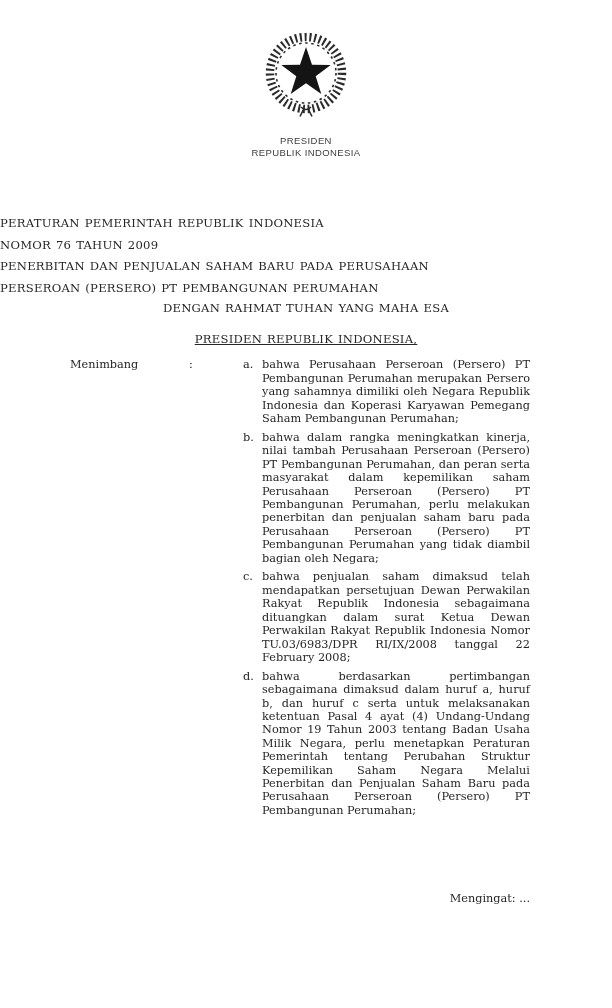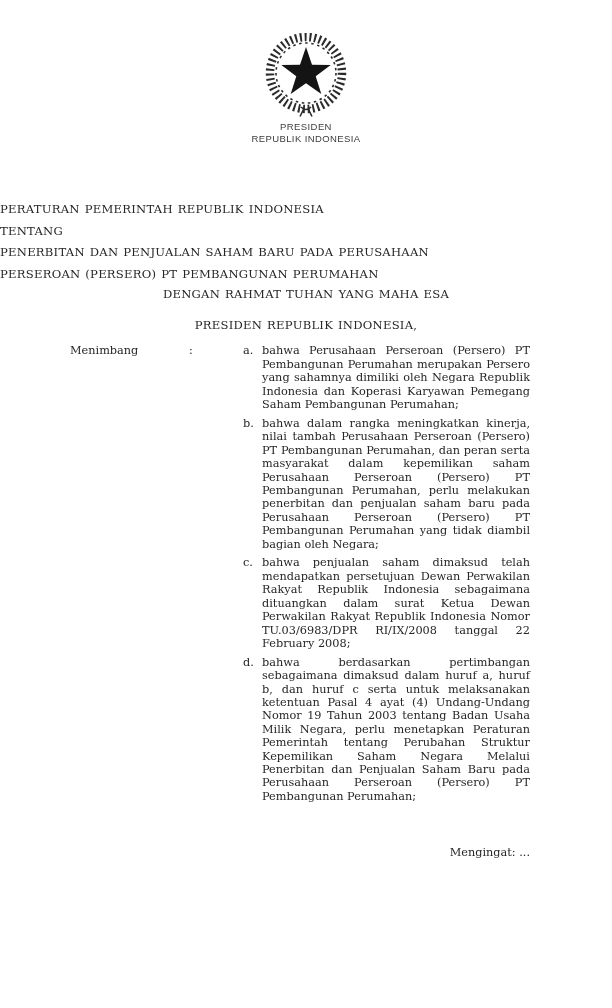--- a/index.html
+++ b/index.html
@@ -19,21 +19,21 @@
   
   .header {
     padding-top: 33px;
     text-align: center;
   }
   .emblem {
     display: block;
     margin: 0 auto;
   }
   .agency {
-    margin-top: 2px;
+    margin-top: 16px;
     font-family: "Liberation Sans", sans-serif;
     font-size: 9.5px;
     line-height: 11.5px;
     color: #3d3d3d;
     letter-spacing: 0.4px;
   }
   
   .title-block {
     margin-top: 55px;
     text-align: left;
@@ -48,20 +48,21 @@
     font-size: 11.6px;
     letter-spacing: 0.25px;
     word-spacing: 1px;
   }
   .authority {
     margin-top: 17px;
     text-align: center;
     font-size: 11.6px;
     letter-spacing: 0.25px;
     word-spacing: 1px;
+    text-decoration: underline;
   }
   
   .considerations {
     margin: 12px 82px 0 70px;
     display: grid;
     grid-template-columns: 88px 23px 1fr;
     font-size: 11.3px;
     line-height: 13.4px;
     gap: 31px;
   }
@@ -82,21 +83,21 @@
     flex: 0 0 19px;
   }
   .cons-text {
     flex: 1 1 auto;
     margin: 0;
     text-align: justify;
   }
   
   .catchword {
     position: absolute;
-    top: 846px;
+    top: 892px;
     right: 82px;
     font-size: 11.3px;
   }
 </style>
 </head>
 <body>
 
 <div class="page">
 
   <div class="header">
@@ -111,21 +112,21 @@
       <path d="M45.5,76.5 l-3.5,7 M50.5,76.5 l3.5,7" fill="none" stroke="#2b2b2b" stroke-width="1.6"></path>
     </svg>
     <div class="agency">
       <div>PRESIDEN</div>
       <div>REPUBLIK INDONESIA</div>
     </div>
   </div>
 
   <div class="title-block">
     <div>PERATURAN PEMERINTAH REPUBLIK INDONESIA</div>
-    <div>TENTANG</div>
+    <div>NOMOR 76 TAHUN 2009</div>
     <div>PENERBITAN DAN PENJUALAN SAHAM BARU PADA PERUSAHAAN</div>
     <div>PERSEROAN (PERSERO) PT PEMBANGUNAN PERUMAHAN</div>
   </div>
 
   <div class="invocation">DENGAN RAHMAT TUHAN YANG MAHA ESA</div>
   <div class="authority">PRESIDEN REPUBLIK INDONESIA,</div>
 
   <div class="considerations">
     <div class="cons-label">Menimbang</div>
     <div class="cons-colon">:</div>

